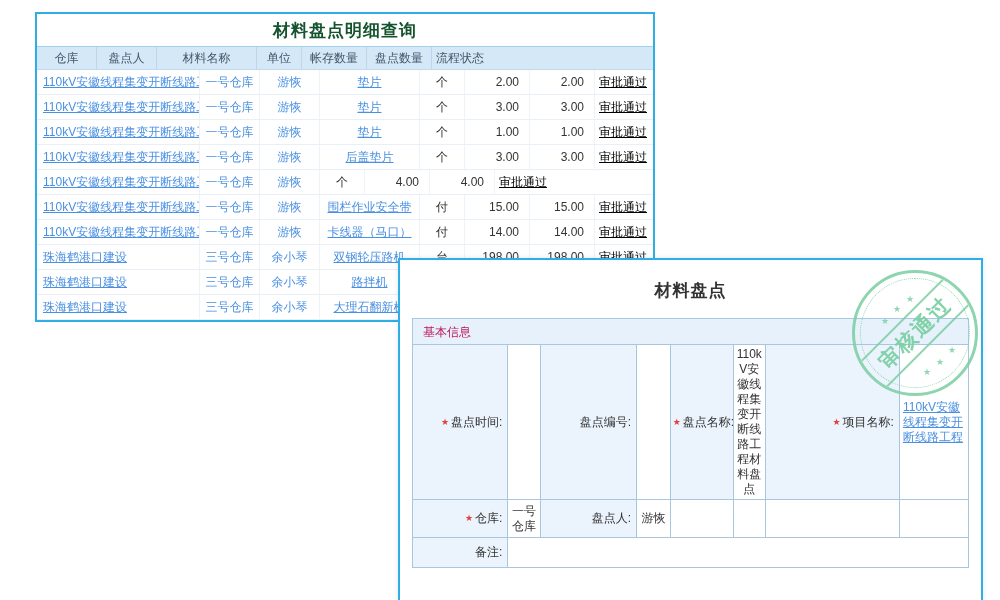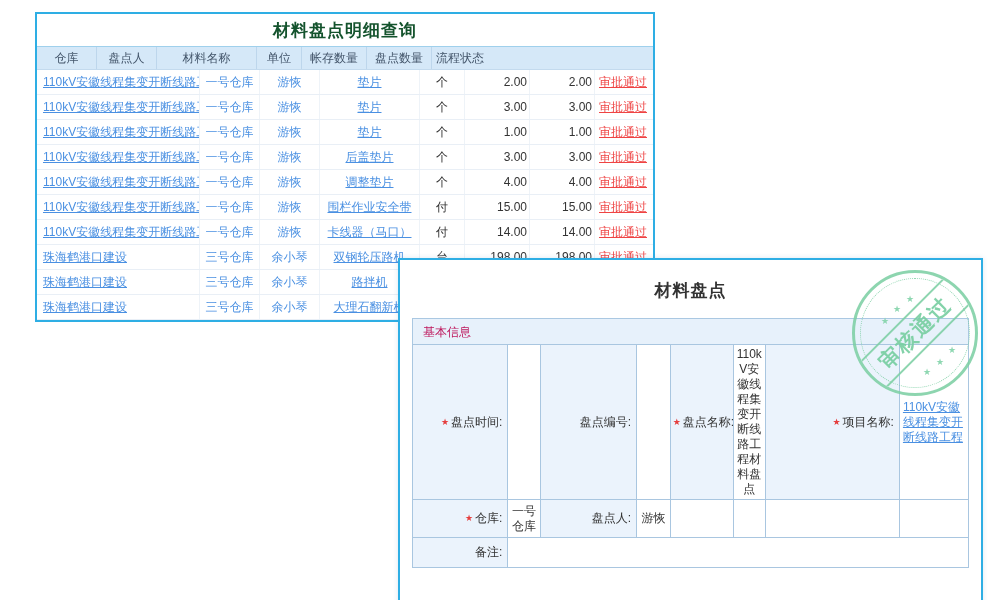--- a/index.html
+++ b/index.html
@@ -16,25 +16,25 @@
   .th { font-size:12px; color:#44566b; display:flex; align-items:center; justify-content:center;
     border-right:1px solid #bdd6ec; height:100%; }
   .th:last-child { border-right:none; }
   .row { display:flex; height:25px; border-bottom:1px solid #e9eff6; background:#fff; }
   .cell { font-size:12px; display:flex; align-items:center; justify-content:center;
     border-right:1px solid #eef3f8; height:100%; overflow:hidden; white-space:nowrap; }
   .cell:last-child { border-right:none; }
   .c0 { width:163px; } .c1 { width:60px; } .c2 { width:60px; } .c3 { width:100px; }
   .c4 { width:45px; } .c5 { width:65px; } .c6 { width:65px; } .c7 { width:56px; }
   .left { justify-content:flex-start; padding-left:6px; }
-  .num { justify-content:flex-end; padding-right:2px;text-align:center; }
+  .num { justify-content:flex-end; padding-right:10px;text-align:center; }
   .blue { color:#4a90e2; }
   .dark { color:#333; }
   .link { color:#4a90e2; text-decoration:underline; cursor:pointer; }
-  .status { color:#ef4444; text-decoration:underline; cursor:pointer; }
+  .status { color:#000000; text-decoration:underline; cursor:pointer; }
 
   
   .form-panel { position:absolute; left:398px; top:258px; width:585px; height:424px;
     background:#fff; border:2px solid #2eaee4; box-shadow:0 0 5px rgba(60,120,180,0.18); }
   .form-title { height:58px; line-height:62px; text-align:center; font-size:17px;
     font-weight:bold; color:#333; letter-spacing:1px; }
   .section-bar { margin:0 12px; height:27px; line-height:26px; background:#e7f1fb;
     border:1px solid #aac8e2; font-size:12px; color:#be185d; padding-left:10px; }
   .form-table { margin:-1px 12px 0 12px; border-collapse:collapse; table-layout:fixed;
     width:557px; }
@@ -117,21 +117,20 @@
           <div class="cell c3 link">后盖垫片</div>
           <div class="cell c4 dark">个</div>
           <div class="cell c5 dark num">3.00</div>
           <div class="cell c6 dark num">3.00</div>
           <div class="cell c7 status">审批通过</div>
         </div>
         <div class="row">
           <div class="cell c0 link left">110kV安徽线程集变开断线路工程</div>
           <div class="cell c1 blue">一号仓库</div>
           <div class="cell c2 blue">游恢</div>
-          <div class="cell c3 link">调整垫片</div>
           <div class="cell c4 dark">个</div>
           <div class="cell c5 dark num">4.00</div>
           <div class="cell c6 dark num">4.00</div>
           <div class="cell c7 status">审批通过</div>
         </div>
         <div class="row">
           <div class="cell c0 link left">110kV安徽线程集变开断线路工程</div>
           <div class="cell c1 blue">一号仓库</div>
           <div class="cell c2 blue">游恢</div>
           <div class="cell c3 link">围栏作业安全带</div>

